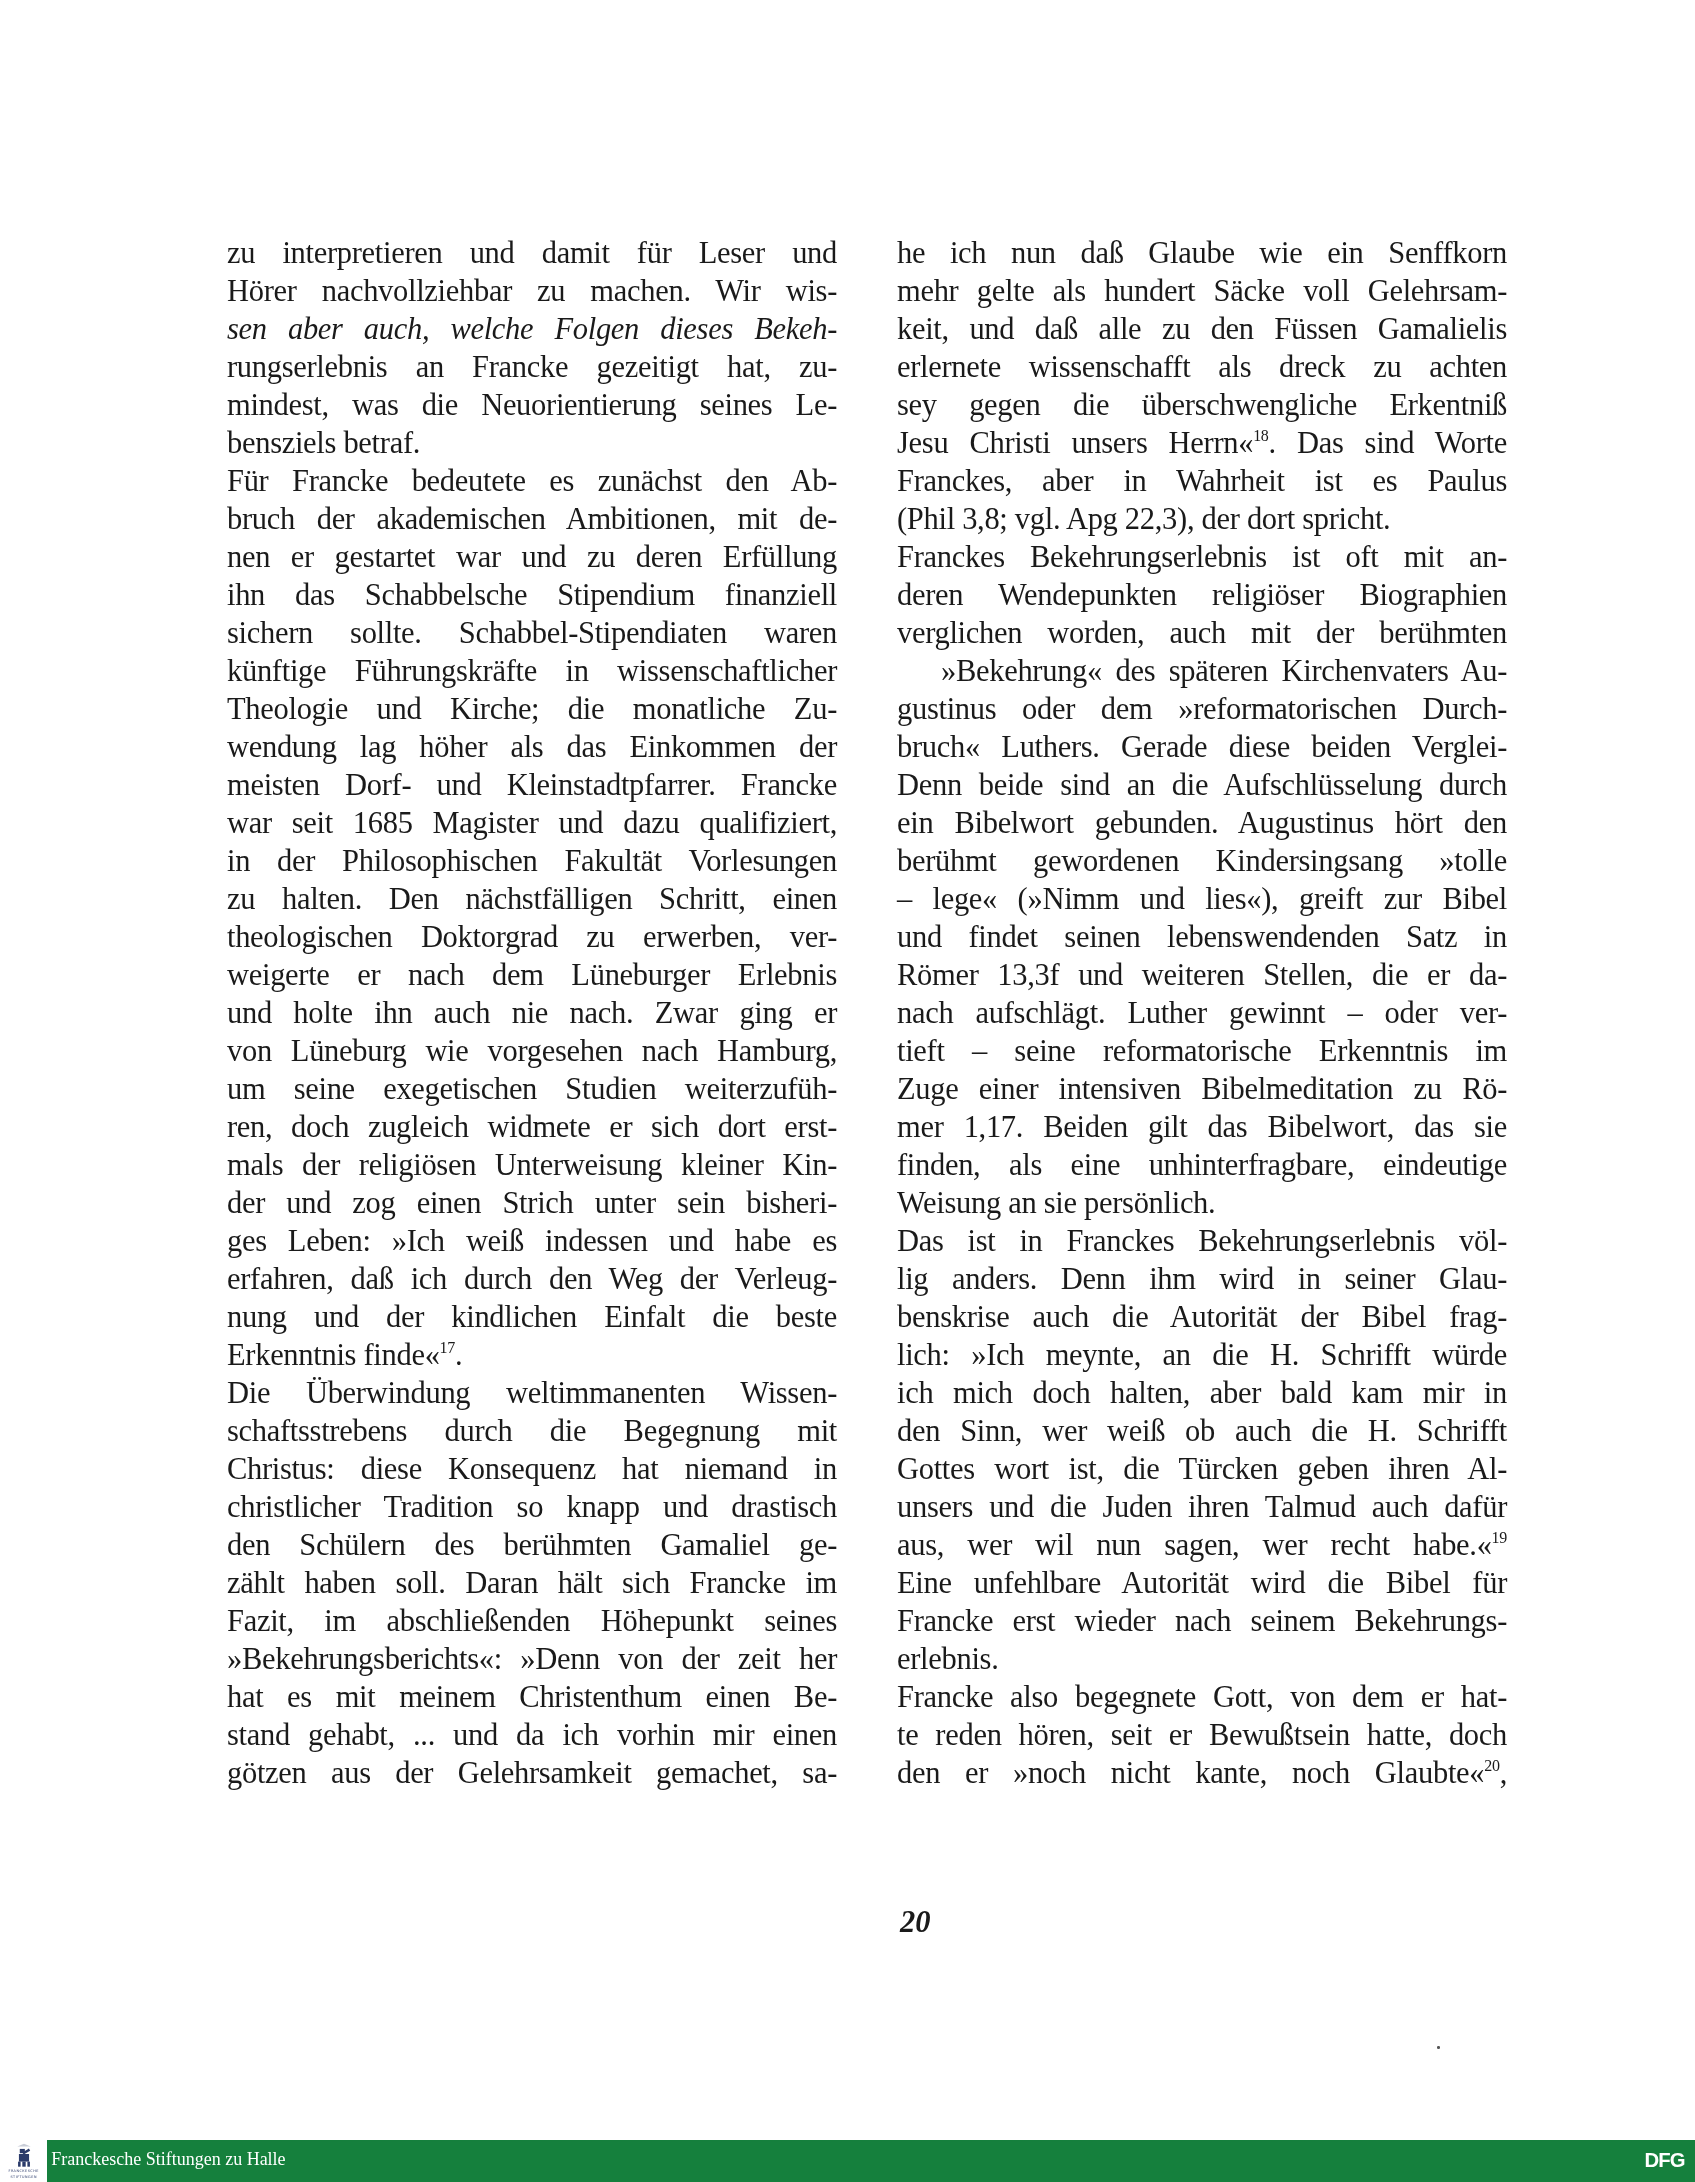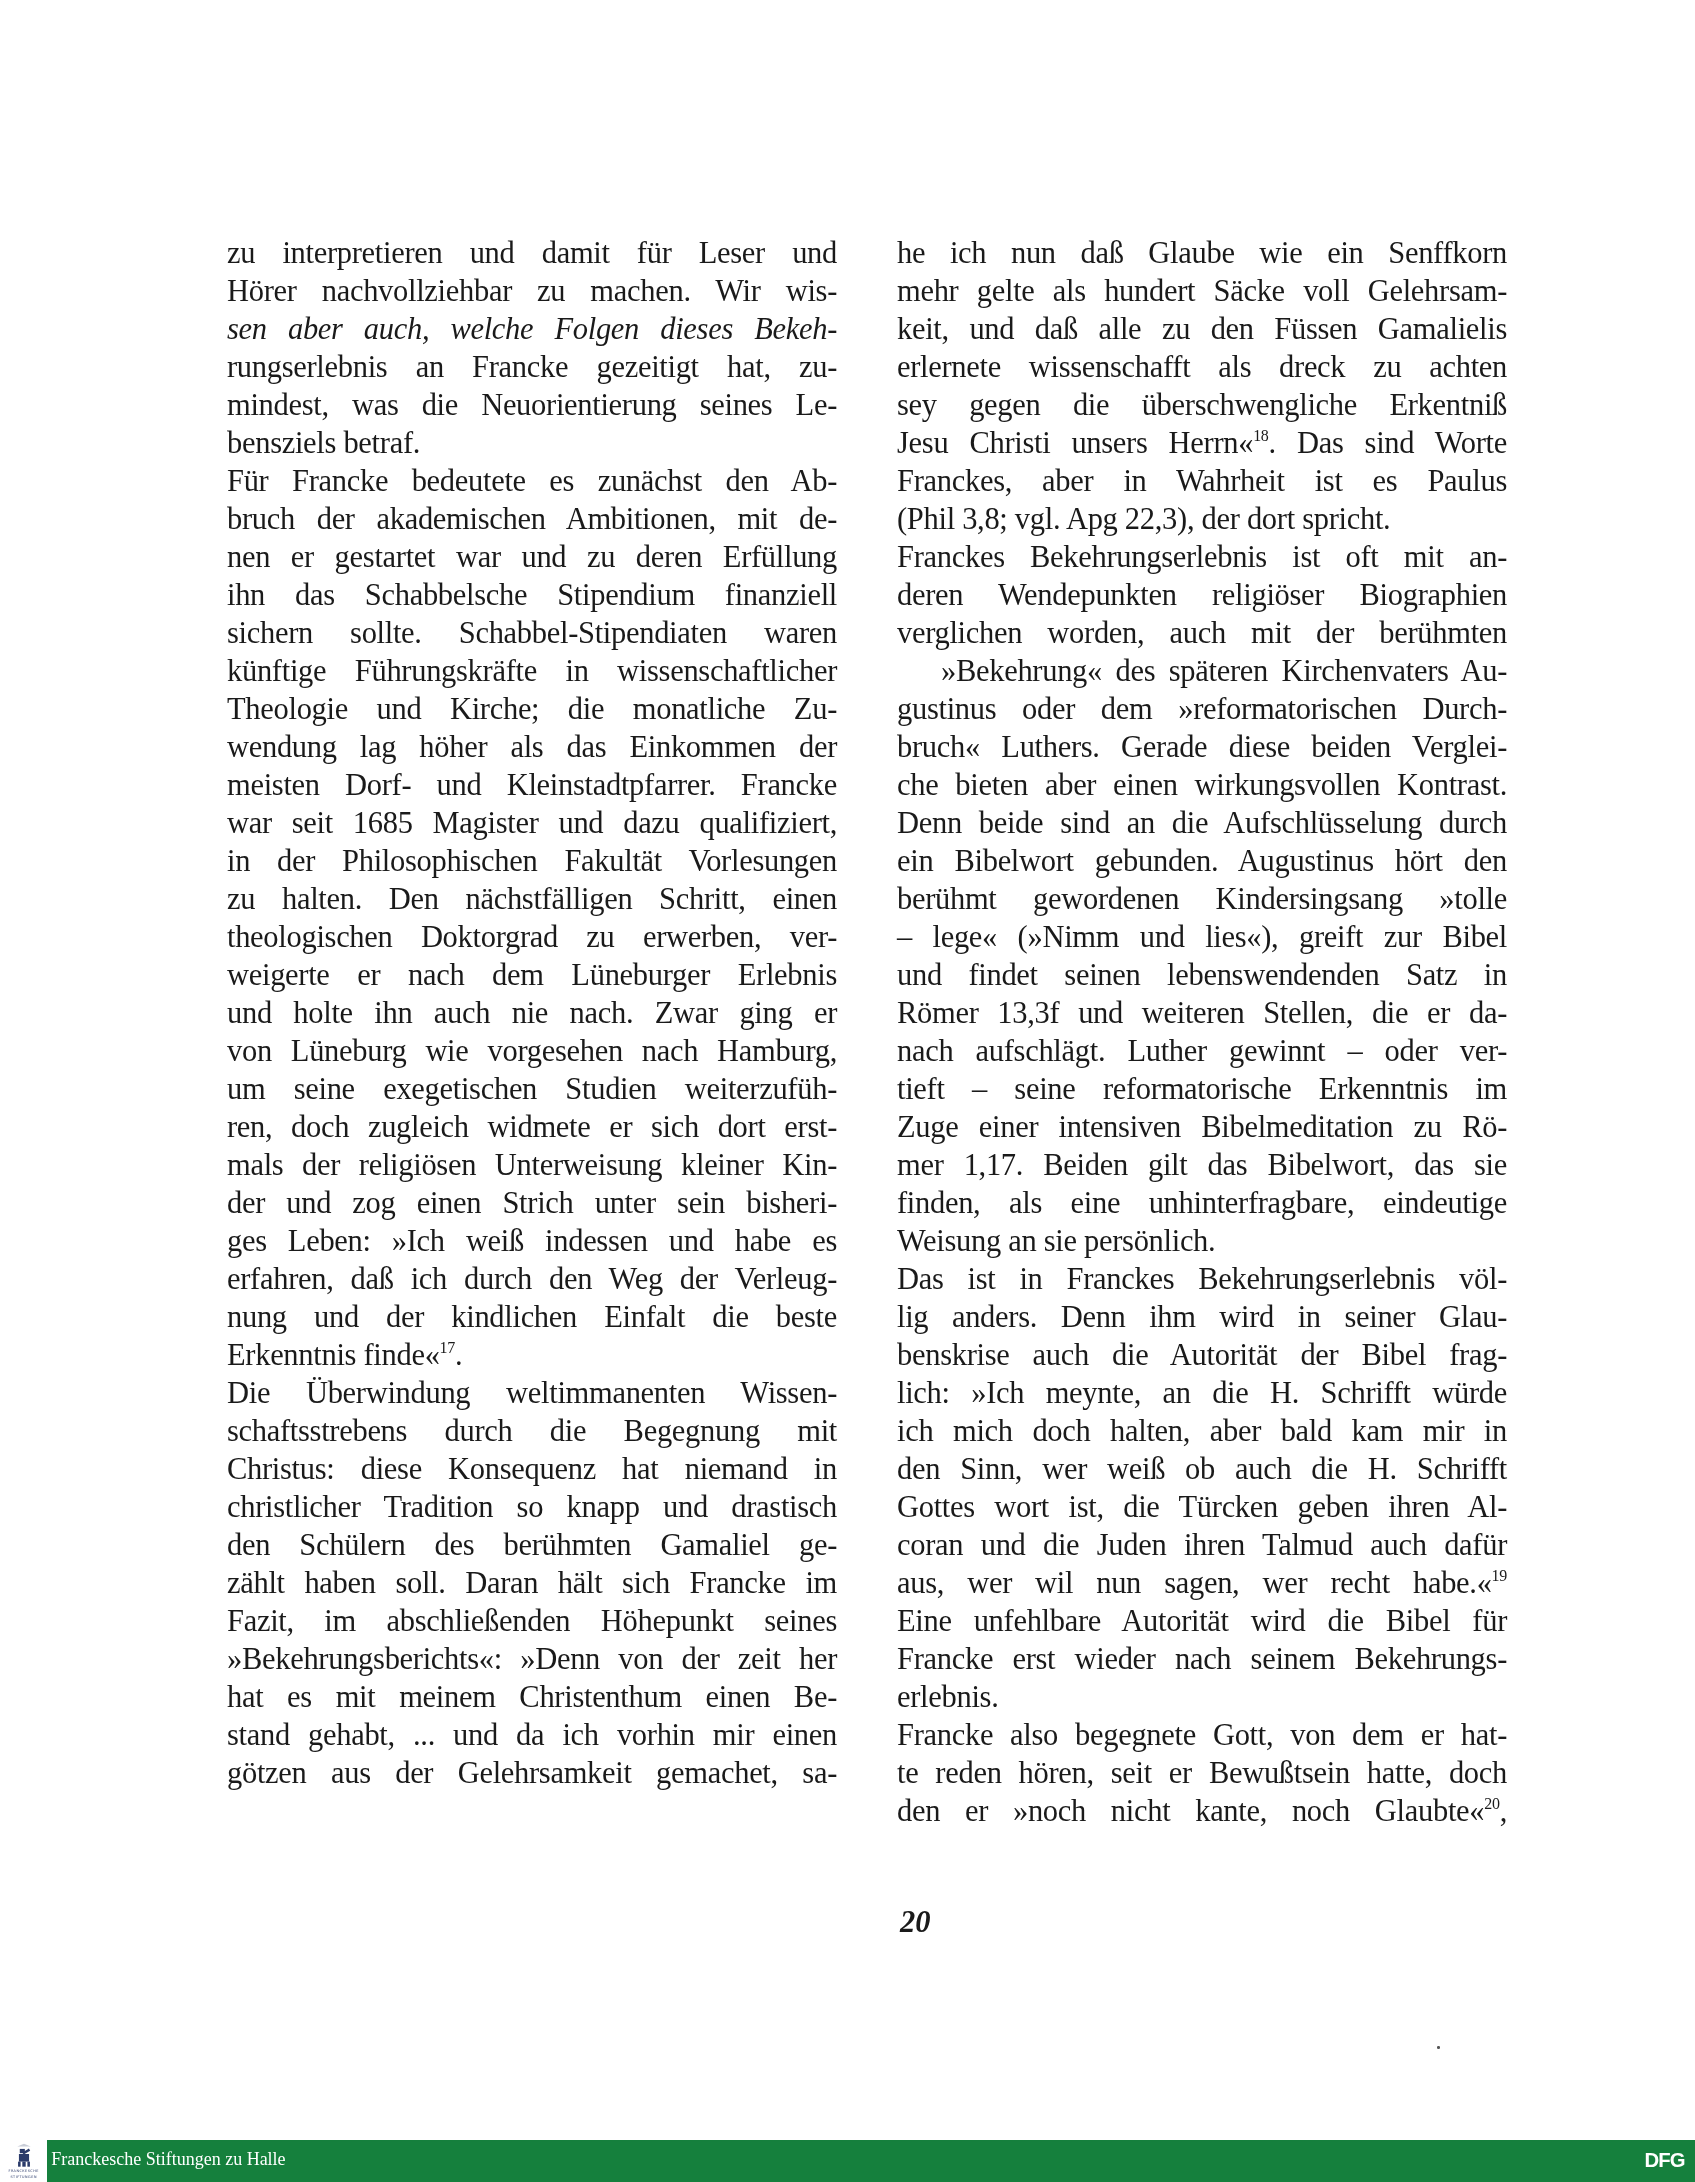--- a/index.html
+++ b/index.html
@@ -158,41 +158,40 @@
       <span class="line" style="display: block; text-align-last: justify; text-align: justify;"><span>sey gegen die überschwengliche Erkentniß</span></span>
       <span class="line" style="display: block; text-align-last: justify; text-align: justify;"><span>Jesu Christi unsers Herrn«</span><sup class="fn">18</sup><span>. Das sind Worte</span></span>
       <span class="line" style="display: block; text-align-last: justify; text-align: justify;"><span>Franckes, aber in Wahrheit ist es Paulus</span></span>
       <span class="line last" style="display: block; text-align-last: left; text-align: justify;"><span>(Phil 3,8; vgl. Apg 22,3), der dort spricht.</span></span>
       <span class="line" style="display: block; text-align-last: justify; text-align: justify;"><span>Franckes Bekehrungserlebnis ist oft mit an-</span></span>
       <span class="line" style="display: block; text-align-last: justify; text-align: justify;"><span>deren Wendepunkten religiöser Biographien</span></span>
       <span class="line" style="display: block; text-align-last: justify; text-align: justify;"><span>verglichen worden, auch mit der berühmten</span></span>
       <span class="line" style="display: block; text-align-last: justify; text-align: justify; margin-left: 44px;"><span>»Bekehrung« des späteren Kirchenvaters Au-</span></span>
       <span class="line" style="display: block; text-align-last: justify; text-align: justify;"><span>gustinus oder dem »reformatorischen Durch-</span></span>
       <span class="line" style="display: block; text-align-last: justify; text-align: justify;"><span>bruch« Luthers. Gerade diese beiden Verglei-</span></span>
-      <span class="line" style="display: block; text-align-last: justify; text-align: justify;"><span>che bieten aber einen wirkungsvollen Kontrast.</span></span>
       <span class="line" style="display: block; text-align-last: justify; text-align: justify;"><span>Denn beide sind an die Aufschlüsselung durch</span></span>
       <span class="line" style="display: block; text-align-last: justify; text-align: justify;"><span>ein Bibelwort gebunden. Augustinus hört den</span></span>
       <span class="line" style="display: block; text-align-last: justify; text-align: justify;"><span>berühmt gewordenen Kindersingsang »tolle</span></span>
       <span class="line" style="display: block; text-align-last: justify; text-align: justify;"><span>– lege« (»Nimm und lies«), greift zur Bibel</span></span>
       <span class="line" style="display: block; text-align-last: justify; text-align: justify;"><span>und findet seinen lebenswendenden Satz in</span></span>
       <span class="line" style="display: block; text-align-last: justify; text-align: justify;"><span>Römer 13,3f und weiteren Stellen, die er da-</span></span>
       <span class="line" style="display: block; text-align-last: justify; text-align: justify;"><span>nach aufschlägt. Luther gewinnt – oder ver-</span></span>
       <span class="line" style="display: block; text-align-last: justify; text-align: justify;"><span>tieft – seine reformatorische Erkenntnis im</span></span>
       <span class="line" style="display: block; text-align-last: justify; text-align: justify;"><span>Zuge einer intensiven Bibelmeditation zu Rö-</span></span>
       <span class="line" style="display: block; text-align-last: justify; text-align: justify;"><span>mer 1,17. Beiden gilt das Bibelwort, das sie</span></span>
       <span class="line" style="display: block; text-align-last: justify; text-align: justify;"><span>finden, als eine unhinterfragbare, eindeutige</span></span>
       <span class="line last" style="display: block; text-align-last: left; text-align: justify;"><span>Weisung an sie persönlich.</span></span>
       <span class="line" style="display: block; text-align-last: justify; text-align: justify;"><span>Das ist in Franckes Bekehrungserlebnis völ-</span></span>
       <span class="line" style="display: block; text-align-last: justify; text-align: justify;"><span>lig anders. Denn ihm wird in seiner Glau-</span></span>
       <span class="line" style="display: block; text-align-last: justify; text-align: justify;"><span>benskrise auch die Autorität der Bibel frag-</span></span>
       <span class="line" style="display: block; text-align-last: justify; text-align: justify;"><span>lich: »Ich meynte, an die H. Schrifft würde</span></span>
       <span class="line" style="display: block; text-align-last: justify; text-align: justify;"><span>ich mich doch halten, aber bald kam mir in</span></span>
       <span class="line" style="display: block; text-align-last: justify; text-align: justify;"><span>den Sinn, wer weiß ob auch die H. Schrifft</span></span>
       <span class="line" style="display: block; text-align-last: justify; text-align: justify;"><span>Gottes wort ist, die Türcken geben ihren Al-</span></span>
-      <span class="line" style="display: block; text-align-last: justify; text-align: justify;"><span>coran und die Juden ihren Talmud auch dafür</span></span>
+      <span class="line" style="display: block; text-align-last: justify; text-align: justify;"><span>unsers und die Juden ihren Talmud auch dafür</span></span>
       <span class="line" style="display: block; text-align-last: justify; text-align: justify;"><span>aus, wer wil nun sagen, wer recht habe.«</span><sup class="fn">19</sup></span>
       <span class="line" style="display: block; text-align-last: justify; text-align: justify;"><span>Eine unfehlbare Autorität wird die Bibel für</span></span>
       <span class="line" style="display: block; text-align-last: justify; text-align: justify;"><span>Francke erst wieder nach seinem Bekehrungs-</span></span>
       <span class="line last" style="display: block; text-align-last: left; text-align: justify;"><span>erlebnis.</span></span>
       <span class="line" style="display: block; text-align-last: justify; text-align: justify;"><span>Francke also begegnete Gott, von dem er hat-</span></span>
       <span class="line" style="display: block; text-align-last: justify; text-align: justify;"><span>te reden hören, seit er Bewußtsein hatte, doch</span></span>
       <span class="line" style="display: block; text-align-last: justify; text-align: justify;"><span>den er »noch nicht kante, noch Glaubte«</span><sup class="fn">20</sup><span>,</span></span>
     </div>
 
   <div class="page-number">20</div>

